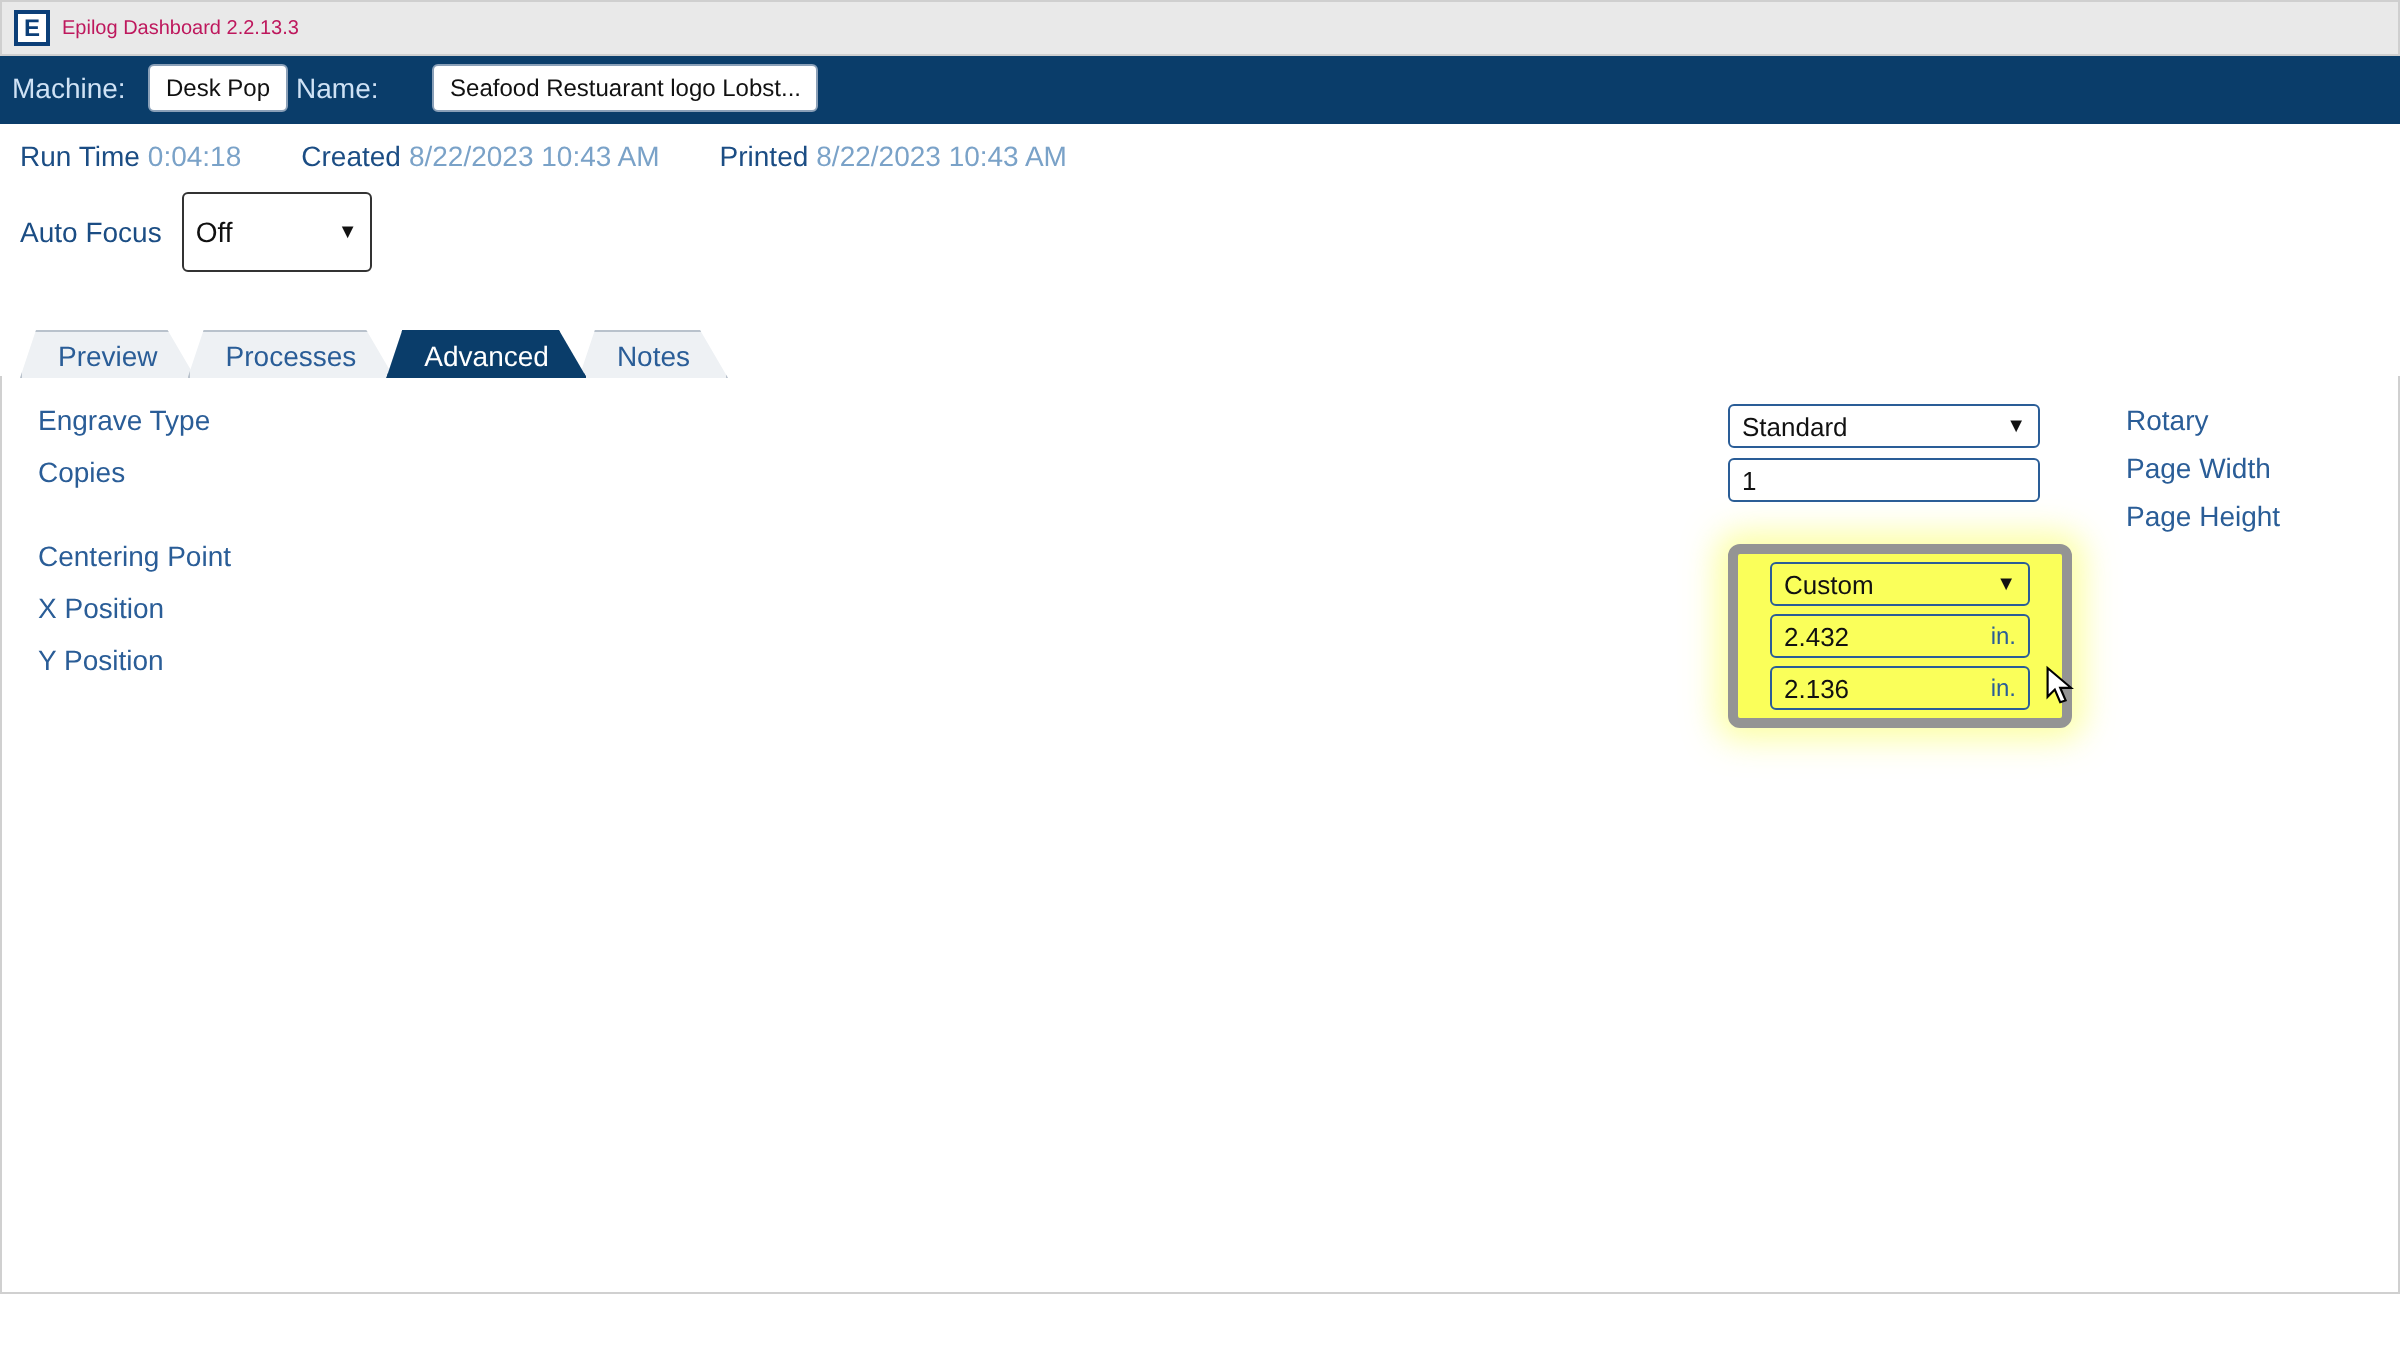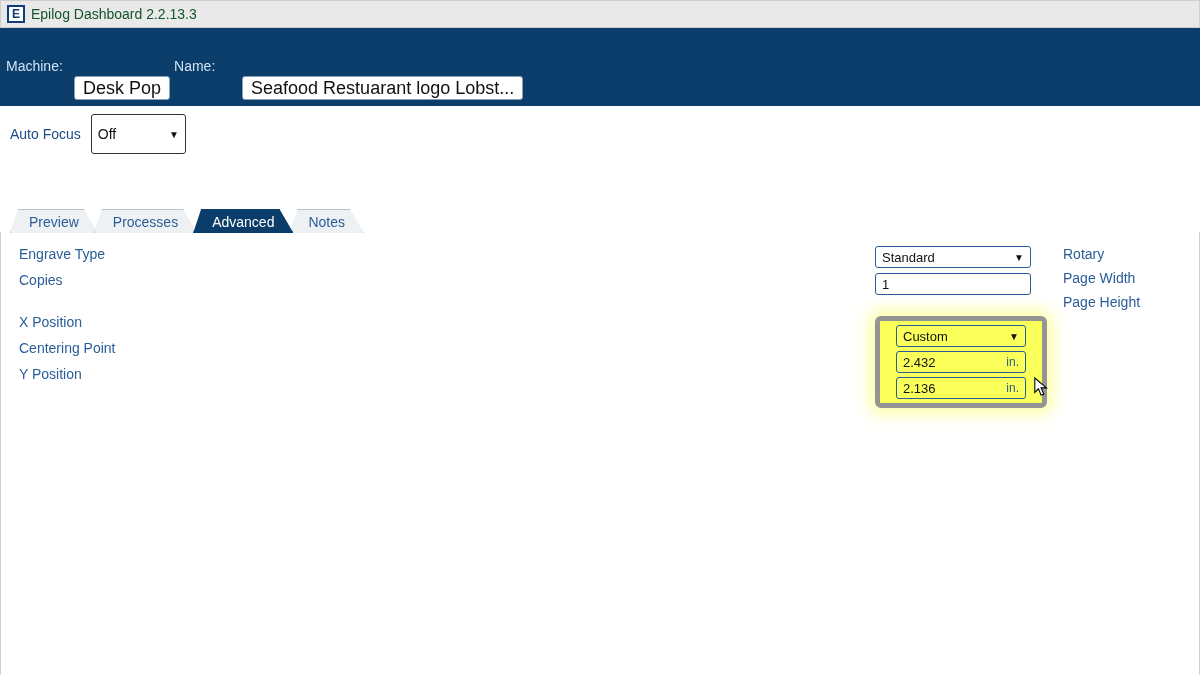--- a/index.html
+++ b/index.html
@@ -8,33 +8,33 @@
   
   .titlebar {
     height: 28px; background: #e9e9e9; border: 1px solid #cfcfcf;
     display: flex; align-items: center; padding: 0 6px; gap: 6px;
   }
   .app-icon {
     width: 18px; height: 18px; background: #fff; border: 2px solid #0c3f78;
     display: flex; align-items: center; justify-content: center;
     color: #0c3f78; font-weight: 700; font-size: 12px; line-height: 1;
   }
-  .titlebar-text { color: #14532d; font-size: 14px; text-align: center; }
+  .titlebar-text { color: #be185d; font-size: 10px; text-align: center; }
 
   
   .header {
     background: #0a3d6a; padding: 4px 6px 6px 6px;
     display: flex; flex-direction: row; gap: 4px;
   }
   .header-row { display: flex; align-items: center; gap: 8px; }
   .header-label { color: #cfe2f5; width: 60px; font-size: 14px; }
   .header-field {
     flex: 1; height: 24px; background: #fff; border: 1px solid #8aa0b8;
     border-radius: 3px; padding: 0 8px; display: flex; align-items: center;
-    color: #111; font-size: 18px; margin-top: 44px;
+    color: #111; font-size: 12px;
   }
 
   
   .info-strip {
     background: #fff; border-bottom: 2px solid #0a3d6a;
     display: flex; align-items: flex-start; padding: 6px 10px 0 10px; gap: 14px;
     position: relative;
   }
   .preview-thumb {
     width: 118px; height: 108px; border: 1px solid #c6c6c6; background: #fff;
@@ -62,21 +62,21 @@
     background: #eef1f4;
     clip-path: polygon(8px 0, calc(100% - 14px) 0, 100% 100%, 0 100%);
     border: 1px solid #b9c2cc; border-bottom: none; margin-right: -4px;
   }
   .tab.active {
     background: #0a3d6a; color: #fff; z-index: 2; border-color: #0a3d6a;
   }
 
   
   .main {
-    background: #fff; padding: 14px 18px; display: flex; gap: 16px;
+    background: #fff; padding: 14px 18px; display: flex; gap: 27px;
     height: calc(675px - 28px - 62px - 126px);
     border: 1px solid #d0d0d0; border-top: none; margin: 0;
   }
   .labels-col { flex: 1; display: flex; flex-direction: column; gap: 10px; }
   .labels-col .lbl { color: #2a5d97; }
   .fields-col { width: 170px; display: flex; flex-direction: column; gap: 5px; position: relative; }
   .right-col { width: 120px; display: flex; flex-direction: column; gap: 8px; padding-left: 2px; }
   .right-col .lbl { color: #2a5d97; }
 
   .field-input {
@@ -126,20 +126,25 @@
   <div class="header-row">
     <div class="header-label">Name:</div>
     <div class="header-field">
       <span>Seafood Restuarant logo Lobst...</span>
     </div>
   </div>
 </div>
 
 <div class="info-strip info-strip-wrap">
   <div class="info-right">
+    <div class="info-line">
+      <span><span class="lbl">Run Time</span><span class="val">0:04:18</span></span>
+      <span><span class="lbl">Created</span><span class="val">8/22/2023 10:43 AM</span></span>
+      <span><span class="lbl">Printed</span><span class="val">8/22/2023 10:43 AM</span></span>
+    </div>
     <div class="autofocus-row">
       <span class="lbl">Auto Focus</span>
       <div class="select">
         <span>Off</span>
         <span class="caret">▼</span>
       </div>
     </div>
   </div>
 
   <div class="tabs">
@@ -148,22 +153,22 @@
     <div class="tab active">Advanced</div>
     <div class="tab">Notes</div>
   </div>
 </div>
 
 <div class="main">
   <div class="labels-col">
     <span class="lbl">Engrave Type</span>
     <span class="lbl">Copies</span>
     <div style="height:6px"></div>
+    <span class="lbl">Centering Point</span>
     <span class="lbl">X Position</span>
-    <span class="lbl">Centering Point</span>
     <span class="lbl">Y Position</span>
   </div>
 
   <div class="fields-col">
     <div class="field-input" style="width:156px">
       <span>Standard</span>
       <span class="caret">▼</span>
     </div>
     <div class="field-input" style="width:156px">
       <span>1</span>

